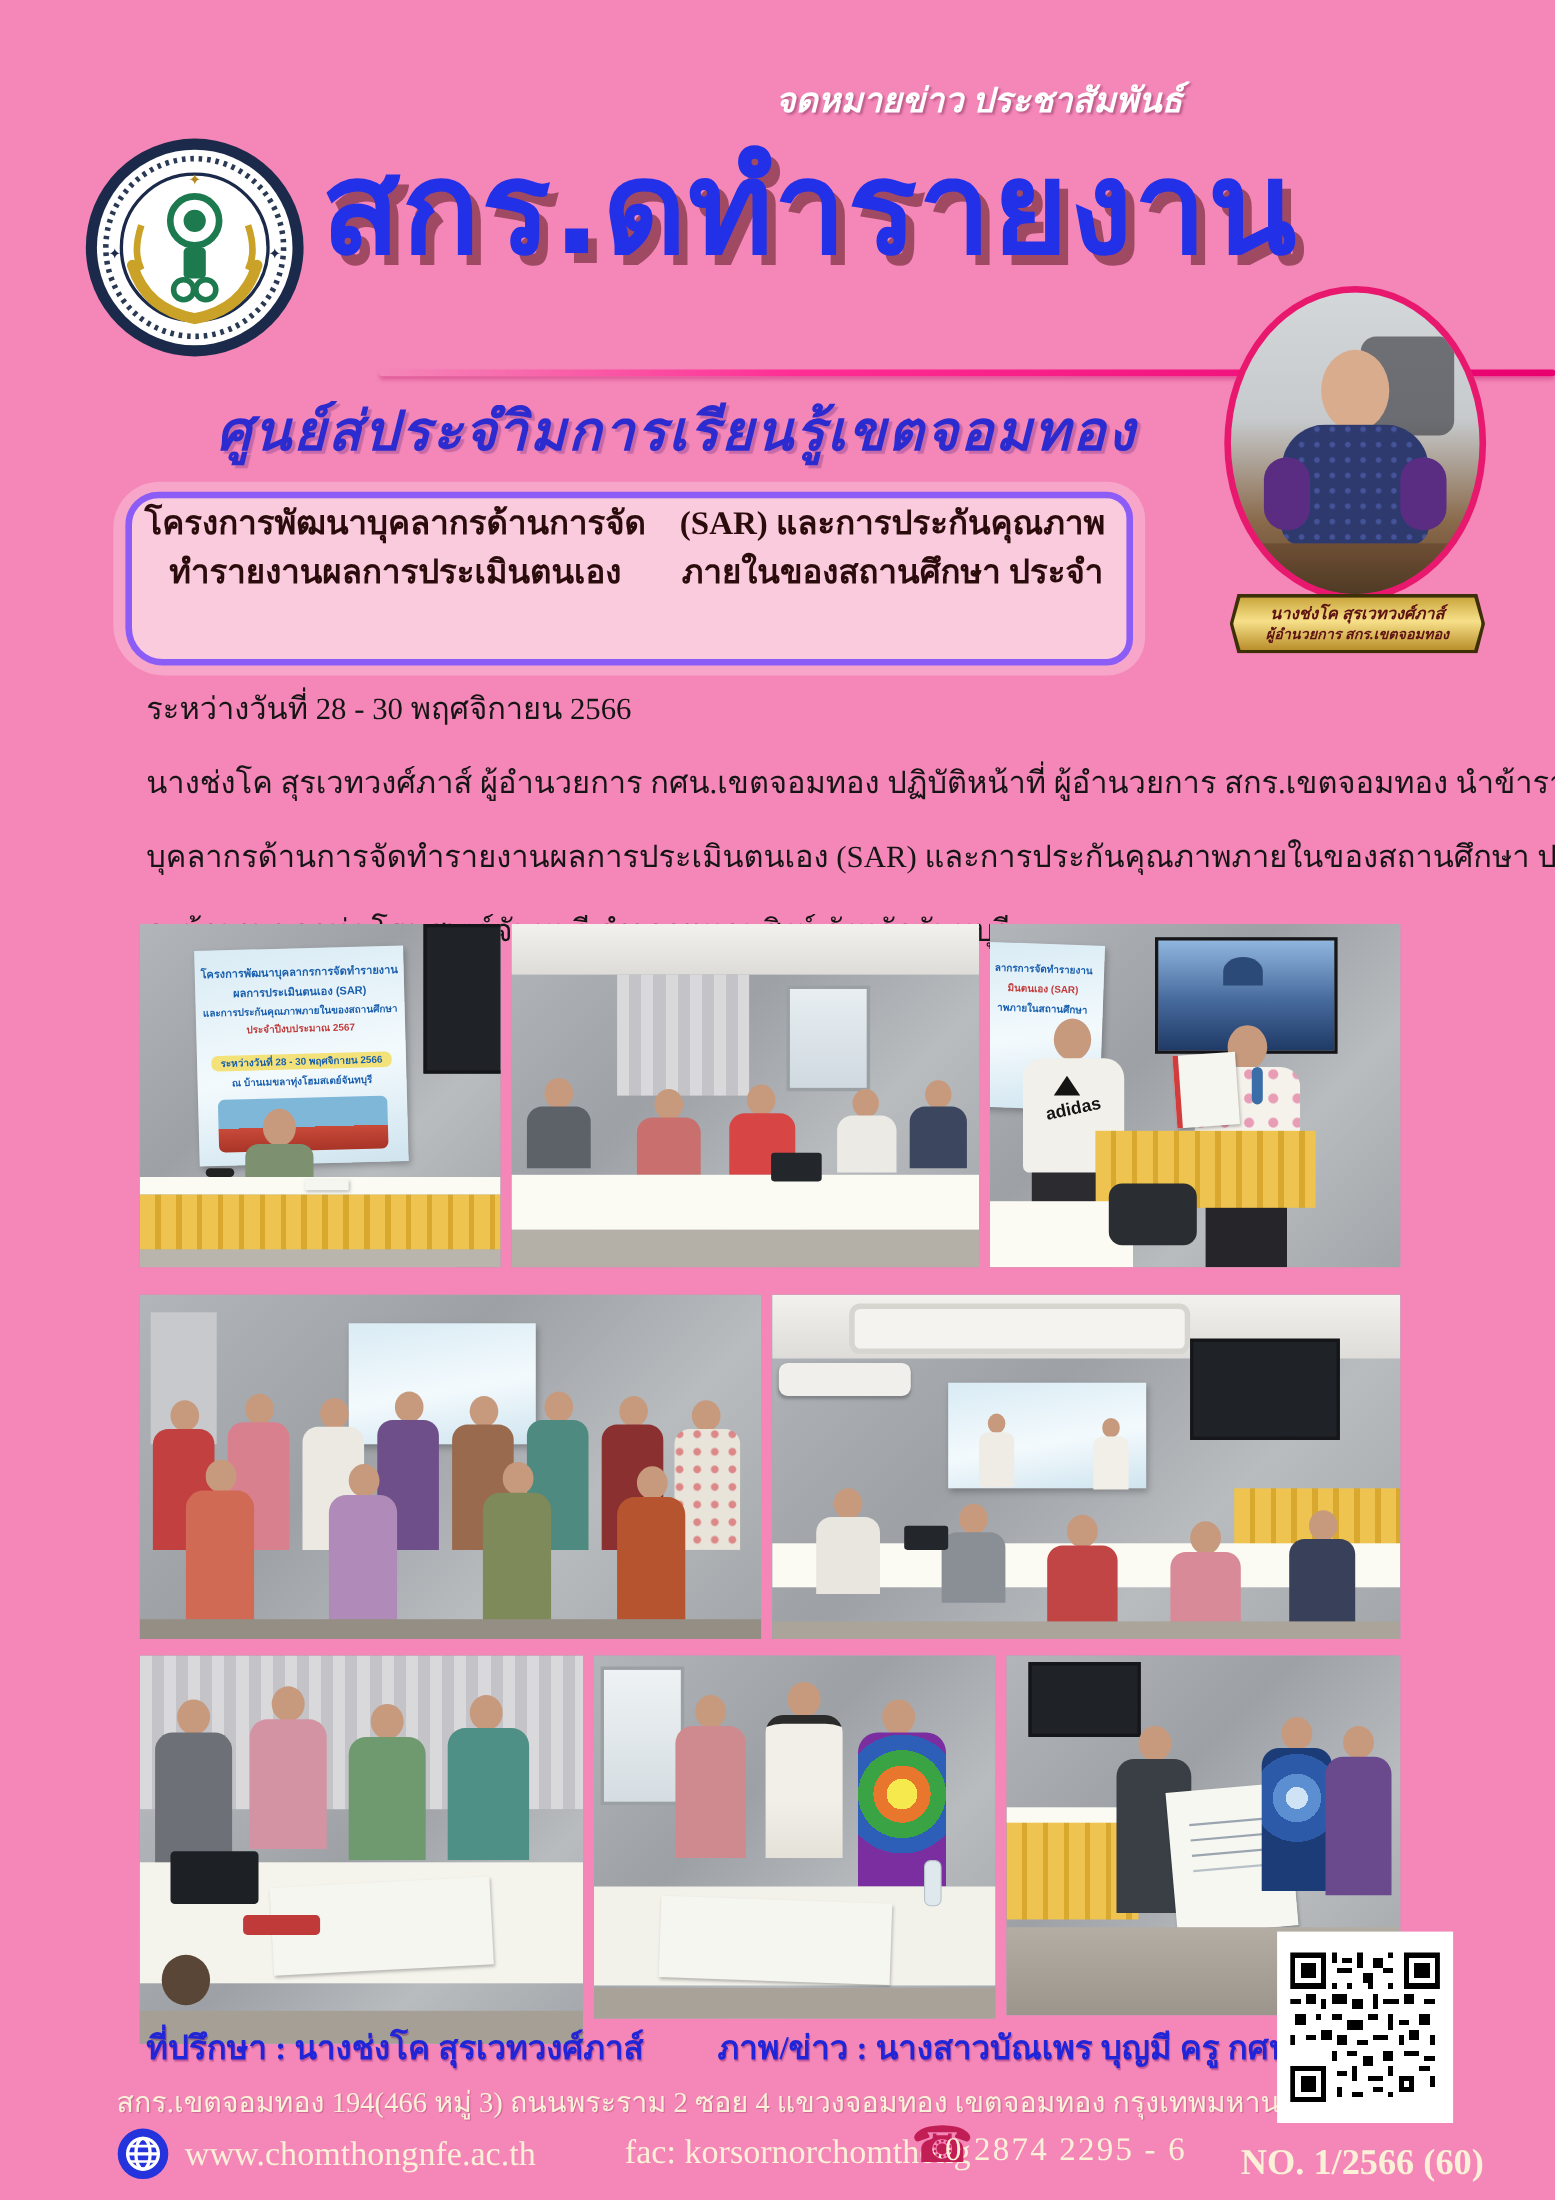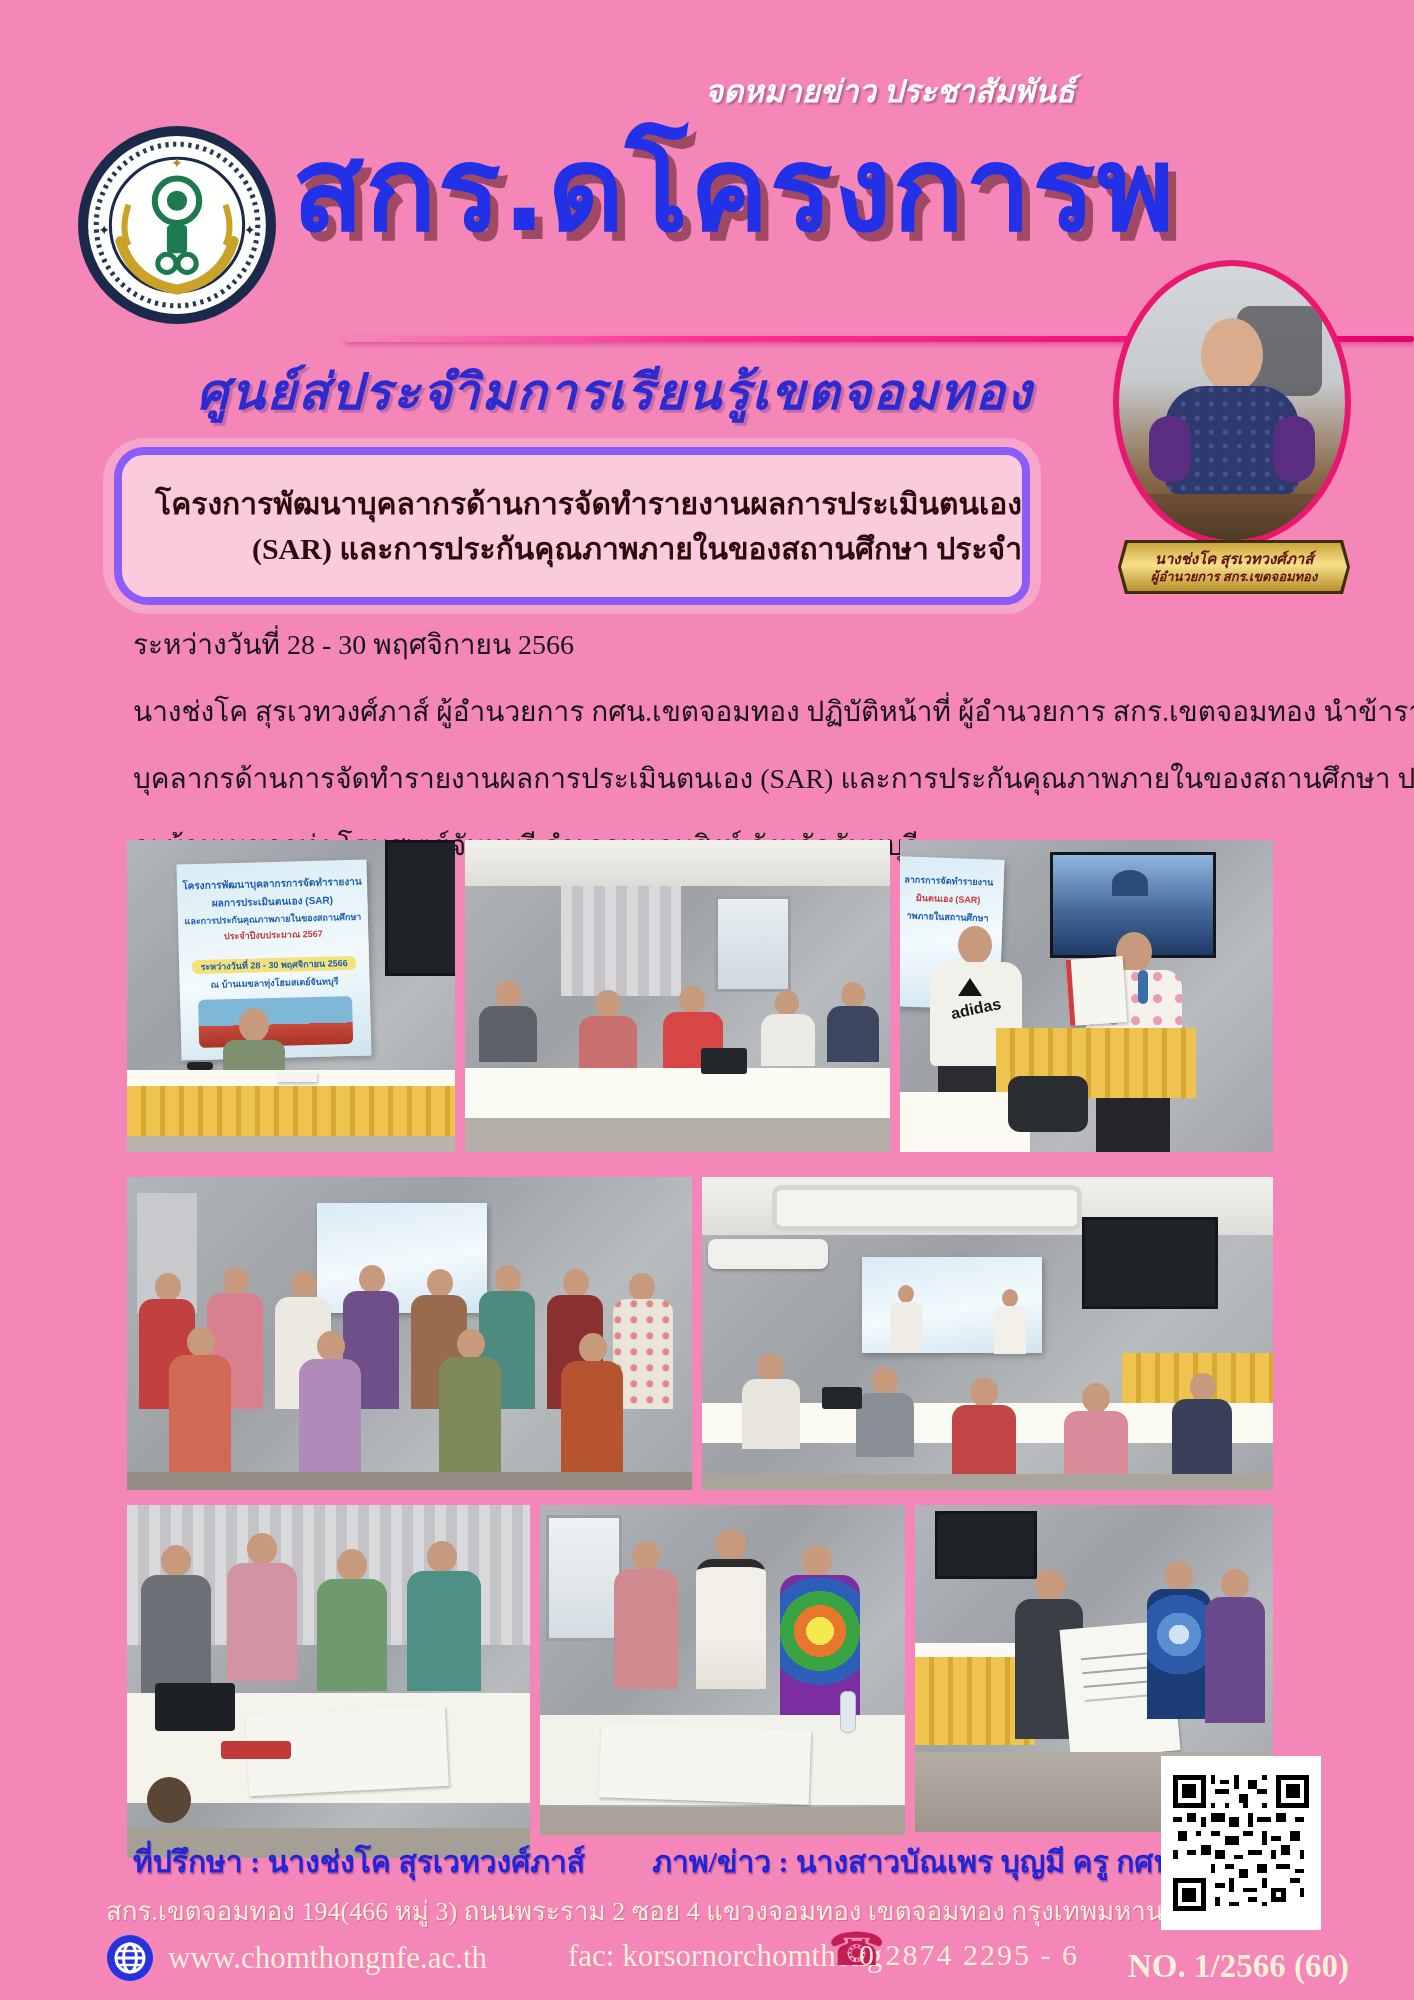--- a/index.html
+++ b/index.html
@@ -34,23 +34,23 @@
   .plate-in{position:absolute;inset:3px;background:linear-gradient(180deg,#caa63c,#f7e08a 45%,#b98f2a);
          clip-path:polygon(3% 0,97% 0,100% 50%,97% 100%,3% 100%,0 50%);
          display:flex;flex-direction:column;justify-content:center;text-align:center;
          color:#5e1212;font-family:"Liberation Serif",serif;font-weight:bold;font-style:italic;}
   .plate-name{font-size:15px;line-height:1.35;}
   .plate-title{font-size:13px;line-height:1.2;}
 
   
   .pbox{top:438px;left:103px;width:938px;height:176px;background:#F7A6CA;
         border-radius:42px 34px 34px 46px;}
-  .pbox-in{position:absolute;inset:9px 11px;background:#FACADD;border:8px solid #8b5cf6;
-        border-radius:30px 24px 24px 34px;display:flex;flex-direction:column;justify-content:center;
-        text-align:right;color:#2B0C0C;font-family:"Liberation Serif",serif;font-weight:bold;
+  .pbox-in{position:absolute;inset:9px 11px;background:#FACADD;border:6px solid #8b5cf6;
+        border-radius:30px 24px 24px 34px;display:flex;flex-direction:row;justify-content:center;
+        text-align:center;color:#2B0C0C;font-family:"Liberation Serif",serif;font-weight:bold;
         font-size:30px;line-height:1.5;}
 
   
   .article{top:622px;left:133px;width:1270px;color:#151515;
            font-family:"Liberation Serif",serif;font-size:28px;}
   .article div{white-space:nowrap;margin-bottom:23px;}
 
   
   .ph{position:absolute;overflow:hidden;background:#a3a7ab;}
   .wall{position:absolute;inset:0;background:linear-gradient(135deg,#b2b6ba 0%,#9da1a6 38%,#b8bcbf 68%,#a2a6aa 100%);}
@@ -97,21 +97,21 @@
     <circle cx="50" cy="38" r="11" fill="none" stroke="#1d7a4f" stroke-width="3"></circle>
     <circle cx="50" cy="38" r="5" fill="#1d7a4f"></circle>
     <rect x="45" y="50" width="10" height="14" rx="2" fill="#1d7a4f"></rect>
     <circle cx="45" cy="69" r="4.5" fill="none" stroke="#1d7a4f" stroke-width="2.5"></circle>
     <circle cx="55" cy="69" r="4.5" fill="none" stroke="#1d7a4f" stroke-width="2.5"></circle>
     <text x="50" y="22" text-anchor="middle" font-size="7" fill="#b5891f">✦</text>
     <text x="14" y="55" text-anchor="middle" font-size="7" fill="#1b2a4a">✦</text>
     <text x="86" y="55" text-anchor="middle" font-size="7" fill="#1b2a4a">✦</text>
   </svg>
 
-  <div class="abs main-title">สกร.ดโครงการพ</div>
+  <div class="abs main-title">สกร.ดทำรายงาน</div>
   <div class="abs title-underline"></div>
   <div class="abs subtitle">ศูนย์ส่ประจำิมการเรียนรู้เขตจอมทอง</div>
 
   <div class="abs portrait">
     <i class="el" style="left:118px;top:40px;width:85px;height:90px;background:#3a3a40;border-radius:14px;opacity:.65;"></i>
     <i class="el head" style="left:82px;top:52px;width:62px;height:74px;background:#d9ac8e;"></i>
     <i class="el" style="left:66px;top:34px;width:94px;height:96px;border-radius:50% 50% 42% 42%;background:#2e2320;z-index:-1;"></i>
     <i class="el" style="left:46px;top:120px;width:134px;height:110px;border-radius:40px 40px 18px 18px;
         background:radial-gradient(circle at 30% 30%, #45549a 2px, transparent 3px) 0 0/14px 14px #2e3a6e;"></i>
     <i class="el" style="left:30px;top:150px;width:42px;height:66px;border-radius:20px;background:#5a2d83;"></i>

